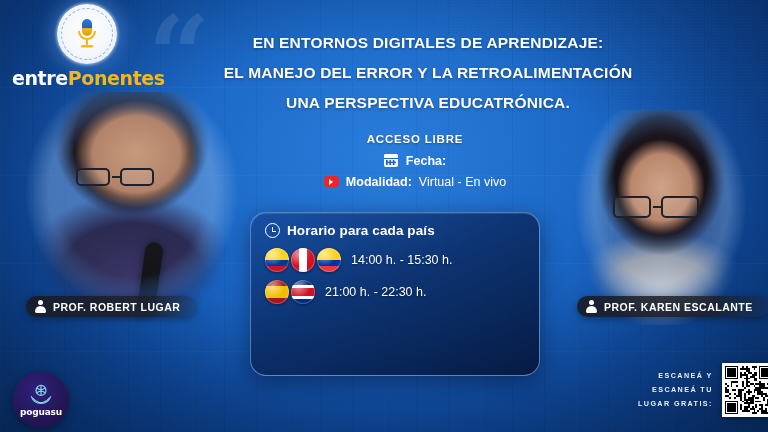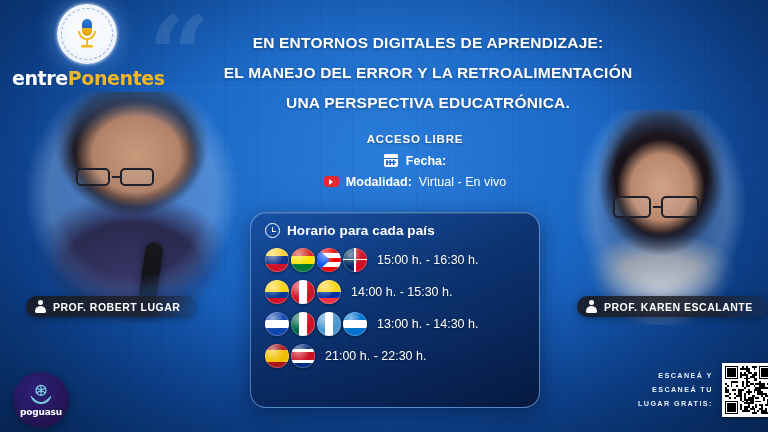--- a/index.html
+++ b/index.html
@@ -96,21 +96,21 @@
       linear-gradient(90deg,#1a66c4 1.5px, transparent 1.5px),
       linear-gradient(0deg,#1a66c4 1.5px, transparent 1.5px);
     background-size:3.4px 3.2px;
   }
   .yt { width:15px; height:11px; border-radius:3.5px; background:#e8262b; position:relative; }
   .yt::after{ content:""; position:absolute; left:5.5px; top:2.5px;
     border-left:4.5px solid #fff; border-top:3px solid transparent; border-bottom:3px solid transparent; }
 
   
   .panel {
-    position:absolute; left:250px; top:212px; width:290px; height:196px;
+    position:absolute; left:250px; top:212px; width:290px; height:164px;
     border-radius:16px;
     background:linear-gradient(155deg, rgba(20,70,150,.72) 0%, rgba(10,40,95,.82) 45%, rgba(5,22,58,.90) 100%);
     border:1.3px solid rgba(150,200,255,.55);
     box-shadow:0 6px 22px rgba(0,10,35,.45), inset 0 1px 0 rgba(255,255,255,.12);
     padding:10px 12px 8px 14px;
     backdrop-filter:blur(1px);
   }
   .panel-head { display:flex; align-items:center; gap:7px; color:#fff;
     font-size:13.5px; font-weight:700; margin-bottom:7px; letter-spacing:.1px; }
   .clock { width:15px; height:15px; border-radius:50%; border:1.6px solid #fff; position:relative; flex:0 0 15px; }
@@ -290,43 +290,25 @@
   </div>
 
   <div class="panel">
     <div class="panel-head">
       <span class="clock"></span>
       <span>Horario para cada país</span>
     </div>
     <div id="schedule-rows">
         <div class="srow">
           <div class="flags">
-            <span class="flag f-ve" title="Venezuela"></span>
-            <span class="flag f-bo" title="Bolivia"></span>
-            <span class="flag f-pr" title="Puerto Rico"></span>
-            <span class="flag f-do" title="República Dominicana"></span>
-          </div>
-          <span class="stime">15:00 h. - 16:30 h.</span>
-        </div>
-        <div class="srow">
-          <div class="flags">
             <span class="flag f-co" title="Colombia"></span>
             <span class="flag f-pe" title="Perú"></span>
             <span class="flag f-ec" title="Ecuador"></span>
           </div>
           <span class="stime">14:00 h. - 15:30 h.</span>
-        </div>
-        <div class="srow">
-          <div class="flags">
-            <span class="flag f-sv" title="El Salvador"></span>
-            <span class="flag f-mx" title="México"></span>
-            <span class="flag f-gt" title="Guatemala"></span>
-            <span class="flag f-hn" title="Honduras"></span>
-          </div>
-          <span class="stime">13:00 h. - 14:30 h.</span>
         </div>
         <div class="srow">
           <div class="flags">
             <span class="flag f-es" title="España"></span>
             <span class="flag f-cr" title="Costa Rica"></span>
           </div>
           <span class="stime">21:00 h. - 22:30 h.</span>
         </div>
       </div>
   </div>

